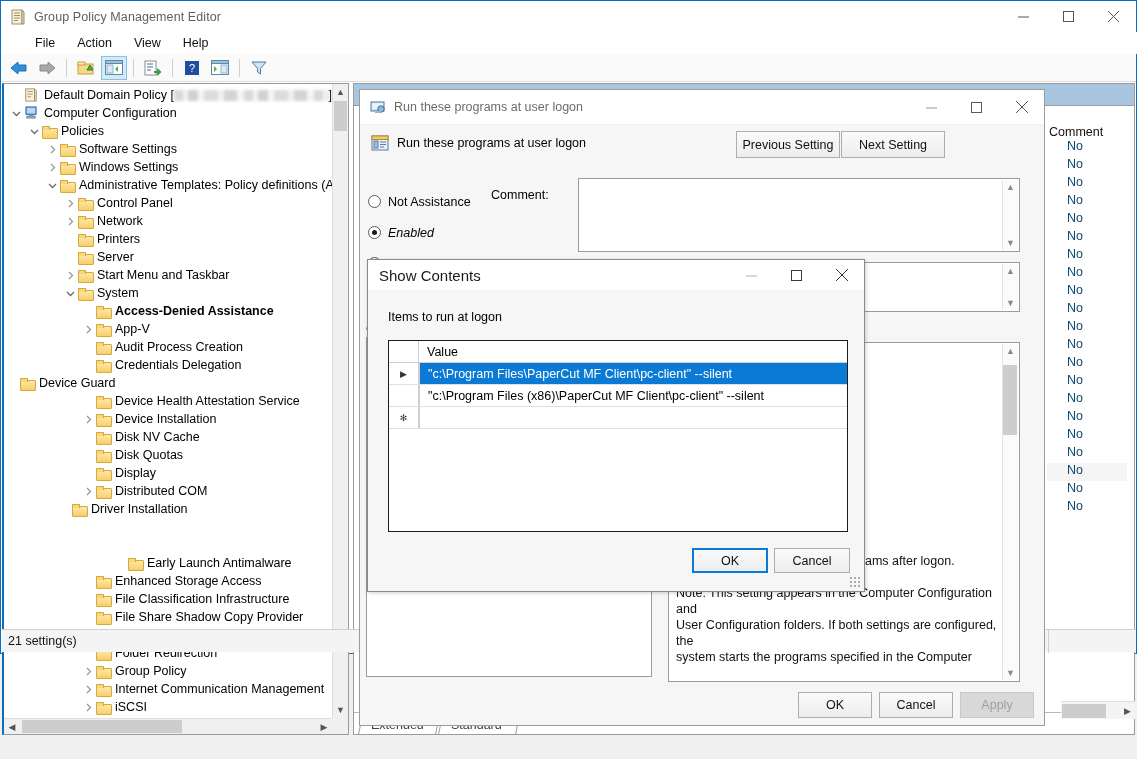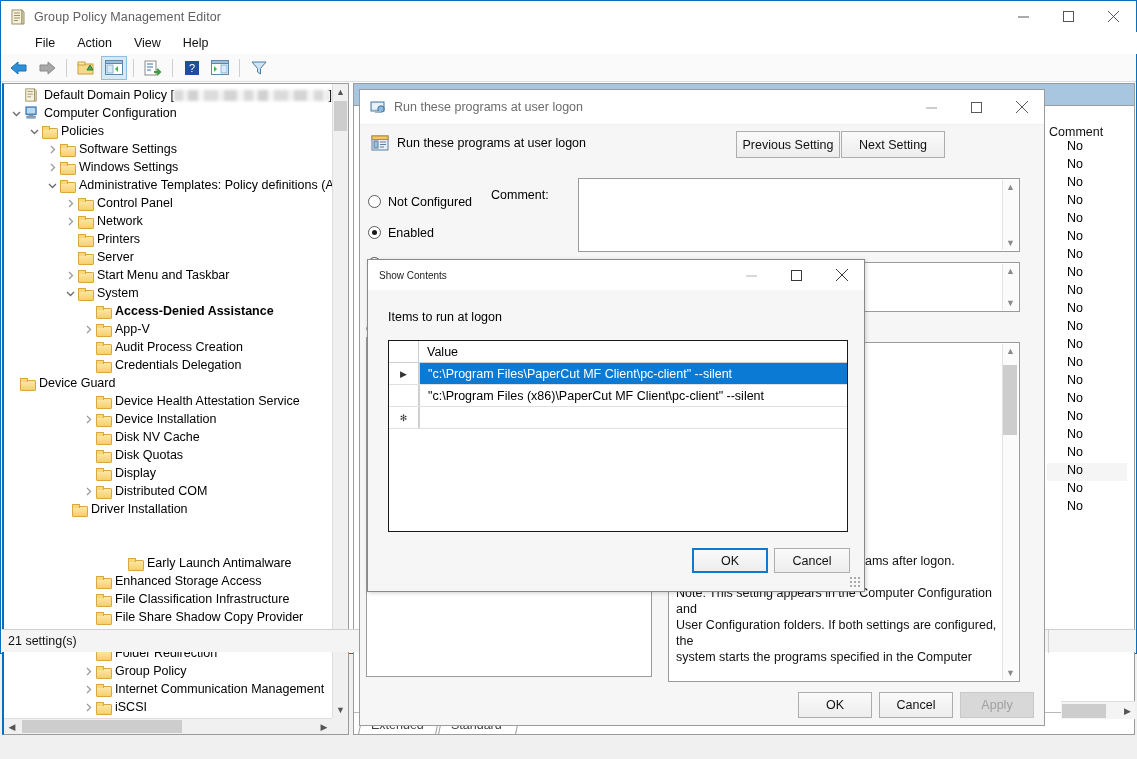--- a/index.html
+++ b/index.html
@@ -101,21 +101,21 @@
     position:absolute; left:352px; top:82px; width:782px; height: 652px;
     background:#fff; border:1px solid #9b9b9b; overflow:hidden;
   }
   .listheader {
     height: 22px; background:#a8c6df; border-bottom:1px solid #9b9b9b;
     position: relative;
   }
   .listbody { position:absolute; left:0; top:23px; right:0; bottom:22px; }
   .commentcol { position:absolute; left: 693px; top: 0; width: 80px; }
   .commenthdr { font-size:12.5px; padding-top: 18px; padding-left: 2px; color:#111; }
-  .cellno { height:18px; font-size:12.5px; padding-left: 20px; color:#000000; }
+  .cellno { height:18px; font-size:12.5px; padding-left: 20px; color:#0c4a6e; }
   .cellno.alt { background:#f5f5f5; }
   .tabstrip {
     position:absolute; left:0; right:0; bottom:0; height:22px; background:#fff;
     border-top:1px solid #b8b8b8;
   }
   .tab {
     position:absolute; bottom:-1px; height: 20px; font-size:12.5px; color:#404040;
     display:flex; align-items:center; padding: 0 10px;
     border-left:1px solid #9b9b9b; border-right:1px solid #9b9b9b;
     transform: skewX(-12deg);
@@ -185,21 +185,21 @@
 
   
   .scdlg {
     position:absolute; left:366px; top:258px; width:498px; height:333px;
     background:#f6f6f6; border:1px solid #8a8a8a;
     box-shadow: 1px 1px 4px rgba(0,0,0,.18);
   }
   .scdlg .sctitle {
     height:30px; background:#fff; display:flex; align-items:center;
   }
-  .scdlg .sctitle .t { margin-left:11px; font-size:10px; color:#1b1b1b; }
+  .scdlg .sctitle .t { margin-left:11px; font-size:15px; color:#1b1b1b; }
   .scdlg .scwbtns { margin-left:auto; display:flex; }
   .scdlg .scwbtn { width:45px; height:30px; display:flex; align-items:center; justify-content:center; color:#3a3a3a; }
   .sclabel { position:absolute; left:20px; top:50px; font-size:12.5px; }
   .grid {
     position:absolute; left:20px; top:80px; width:460px; height:192px;
     background:#fff; border:1px solid #1a1a1a;
   }
   .ghdr { display:flex; height:22px; border-bottom:1px solid #cfcfcf; }
   .gsel { width:30px; border-right:1px solid #cfcfcf; flex:none; }
   .gval { flex:1; font-size:12.5px; padding-left:8px; display:flex; align-items:center; }
@@ -696,23 +696,23 @@
         <span>Previous Setting</span>
       </div>
       <div class="btn" style="position:absolute;left:480px+0px;left:481px;top:5px;width:104px;height:27px;">
         <span>Next Setting</span>
       </div>
     </div>
 
     <div class="flat" style="left:8px;top:96px;width:140px;">
       <div class="radiorow" style="height:31px;">
         <div class="radio"></div>
-        <span>Not Configured</span>
-      </div>
-      <div class="radiorow" style="height:31px;">
+        <span>Not Assistance</span>
+      </div>
+      <div class="radiorow" style="height:31px;font-style:italic;">
         <div class="radio on"></div>
         <span>Enabled</span>
       </div>
       <div class="radiorow" style="height:31px;">
         <div class="radio"></div>
         <span>Disabled</span>
       </div>
     </div>
 
     <div class="flat" style="left:131px;top:98px;font-size:12.5px;">Comment:</div>

